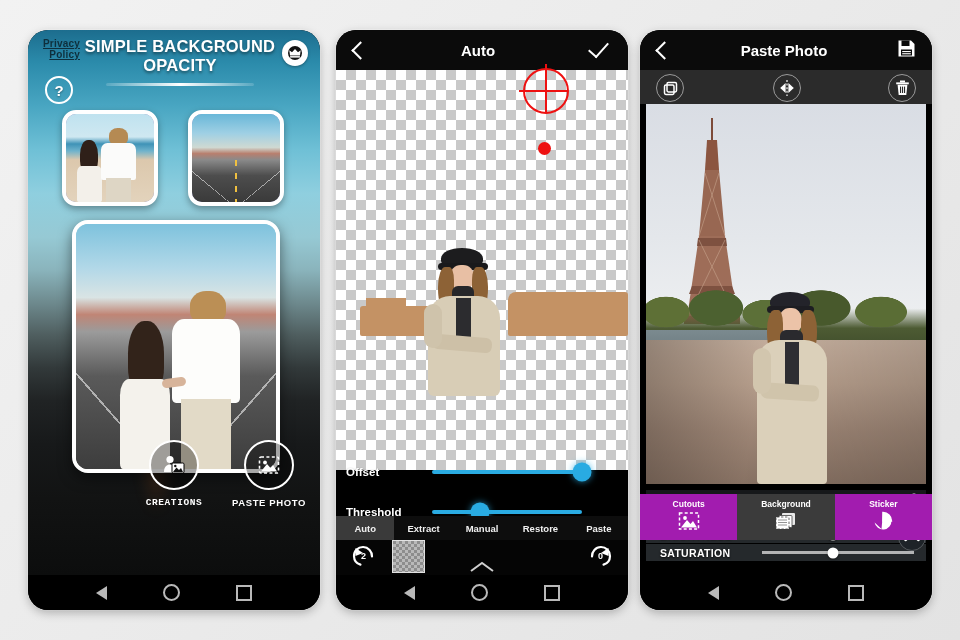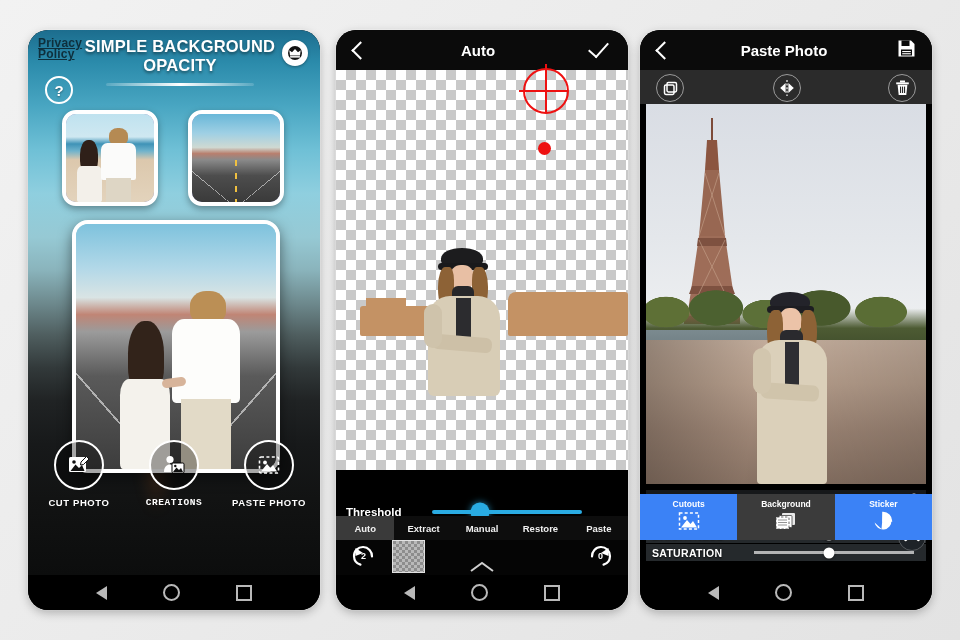--- a/index.html
+++ b/index.html
@@ -46,22 +46,22 @@
         #17191a 76%, #121313 86%, #0c0d0d 100%);
   }
   .p1glow{
     position:absolute;left:38%;top:52%;width:34px;height:200px;
     background:radial-gradient(ellipse at center, rgba(255,150,60,.55) 0%, rgba(255,120,30,.16) 45%, rgba(0,0,0,0) 72%);
     filter:blur(7px);
   }
   .p1-header{position:absolute;left:0;top:0;width:292px;height:72px;}
   .privacy{
     position:absolute;left:10px;top:8px;width:42px;
-    font-size:12px;font-weight:bold;color:#0e2f3c;line-height:11px;
-    text-align:left;text-decoration:underline;letter-spacing:.2px;
+    font-size:10px;font-weight:bold;color:#0e2f3c;line-height:11px;
+    text-align:right;text-decoration:underline;letter-spacing:.2px;
   }
   .helpbtn{
     position:absolute;left:17px;top:46px;width:24px;height:24px;border-radius:50%;
     border:2px solid #fff;color:#fff;font-size:15px;font-weight:bold;
     display:flex;align-items:center;justify-content:center;
     text-shadow:0 1px 2px rgba(0,0,0,.4);
   }
   .app-title{
     position:absolute;left:52px;top:7px;width:200px;text-align:center;
     color:#fff;font-size:16.5px;font-weight:bold;line-height:19px;letter-spacing:.2px;
@@ -185,28 +185,28 @@
                radial-gradient(ellipse 44px 26px at 235px 30px,#5a6d35 0 58%,transparent 60%),
                linear-gradient(180deg,transparent 0 40%,#4d5b33 70%,#414e2c 100%);}
   .river{position:absolute;left:0;top:226px;width:150px;height:48px;background:linear-gradient(180deg,#7b8a8f,#5d6b70);}
   .wall{position:absolute;left:0;top:236px;width:280px;height:144px;
     background:linear-gradient(180deg,#cdb6a4 0%,#bfa693 30%,#a68d7c 62%,#8e7768 100%);}
   .wall-shadow{position:absolute;left:0;top:236px;width:280px;height:144px;
     background:linear-gradient(100deg,rgba(0,0,0,.28) 0%,rgba(0,0,0,.05) 40%,rgba(0,0,0,.18) 100%);}
   .model3{position:absolute;left:100px;top:188px;width:92px;height:192px;}
 
   .adj{position:absolute;left:6px;width:280px;height:17px;display:flex;align-items:center;}
-  .adj .nm{color:#fff;font-size:10.5px;font-weight:bold;width:102px;padding-left:6px;
+  .adj .nm{color:#fff;font-size:10.5px;font-weight:bold;width:102px;padding-left:14px;
     text-shadow:0 1px 2px rgba(0,0,0,.85);letter-spacing:.3px;}
   .adj .tr{position:relative;flex:1;height:2.2px;background:rgba(255,255,255,.65);margin-right:12px;}
   .adj .kb{position:absolute;top:50%;width:11px;height:11px;border-radius:50%;background:#fff;
     transform:translate(-50%,-50%);box-shadow:0 1px 2px rgba(0,0,0,.5);}
   .collapse{position:absolute;right:6px;bottom:24px;width:26px;height:26px;border-radius:50%;
     background:#1e2328;border:1.5px solid #55595d;display:flex;align-items:center;justify-content:center;}
-  .tabs3{position:absolute;left:0;bottom:35px;width:292px;height:46px;background:#3b82f6;display:flex;}
+  .tabs3{position:absolute;left:0;bottom:35px;width:292px;height:46px;background:#a21caf;display:flex;}
   .tab3{flex:1;display:flex;flex-direction:column;align-items:center;justify-content:center;gap:2px;color:#fff;}
   .tab3.active{background:#3b3b3b;}
   .tab3 .t3l{font-size:8.5px;font-weight:bold;}
 </style>
 </head>
 <body>
 
 <div class="stage">
 
   <div class="phone" id="phone1">
@@ -264,31 +264,20 @@
           <div class="fig" style="left:92px;bottom:0;width:76px;height:178px;">
             <div class="hair" style="left:22px;top:0;width:36px;height:32px;background:#bb8f55;"></div>
             <div class="body" style="left:4px;top:28px;width:68px;height:84px;background:#fdfdfb;"></div>
             <div class="legs" style="left:13px;top:108px;width:50px;height:70px;background:#e2dac7;"></div>
           </div>
           <div class="fig" style="left:86px;bottom:82px;width:24px;height:9px;background:#d7b49a;border-radius:5px;transform:rotate(-7deg);"></div>
         </div>
       </div>
 
       <div class="p1-actions">
-        <div class="action" style="left:6px;top:0;">
-          <div class="circ">
-            <svg width="24" height="22" viewBox="0 0 24 22" aria-hidden="true">
-              <rect x="2" y="3" width="17" height="15" rx="1.5" fill="#fff"></rect>
-              <circle cx="7" cy="8" r="1.8" fill="#111"></circle>
-              <path d="M3.5 17 L8.5 10.5 L12 14 L15 11 L17.5 17 Z" fill="#111"></path>
-              <path d="M14 8 L19.5 2.5 L22 5 L16.5 10.5 L13.5 11 Z" fill="#fff" stroke="#111" stroke-width="1"></path>
-            </svg>
-          </div>
-          <div class="lbl">CUT PHOTO</div>
-        </div>
         <div class="action" style="left:101px;top:0;font-family:Liberation Mono, monospace;">
           <div class="circ">
             <svg width="24" height="22" viewBox="0 0 24 22" aria-hidden="true">
               <circle cx="8" cy="5.5" r="3.6" fill="#fff"></circle>
               <path d="M2 18 C2 12.5 5 10.5 8 10.5 C11 10.5 14 12.5 14 18 Z" fill="#fff"></path>
               <rect x="10" y="9" width="12" height="10" rx="1.2" fill="#fff" stroke="#000" stroke-width="1"></rect>
               <circle cx="13.3" cy="12" r="1.2" fill="#111"></circle>
               <path d="M11 18 L14.5 13.5 L17 16 L19 14 L21 18 Z" fill="#111"></path>
             </svg>
           </div>
@@ -340,20 +329,26 @@
           <div style="position:absolute;left:42px;top:50px;width:15px;height:52px;background:#2c2c2f;"></div>
           <div style="position:absolute;left:18px;top:88px;width:60px;height:15px;background:#cdc0a7;border-radius:6px;transform:rotate(5deg);"></div>
           <div style="position:absolute;left:10px;top:56px;width:18px;height:44px;background:#cfc3ab;border-radius:9px;"></div>
         </div>
 
         <div class="crosshair"></div>
         <div class="reddot"></div>
       </div>
 
       <div class="sliderpane">
+        <div class="sl-row" style="top:4px;">
+          <div class="sl-label">Offset</div>
+          <div class="sl-track" style="width:150px;">
+            <div class="sl-knob" style="left:100%;"></div>
+          </div>
+        </div>
         <div class="sl-row" style="top:44px;">
           <div class="sl-label">Threshold</div>
           <div class="sl-track" style="width:150px;">
             <div class="sl-knob" style="left:32%;"></div>
           </div>
         </div>
       </div>
 
       <div class="tools2">
         <div class="undo">

